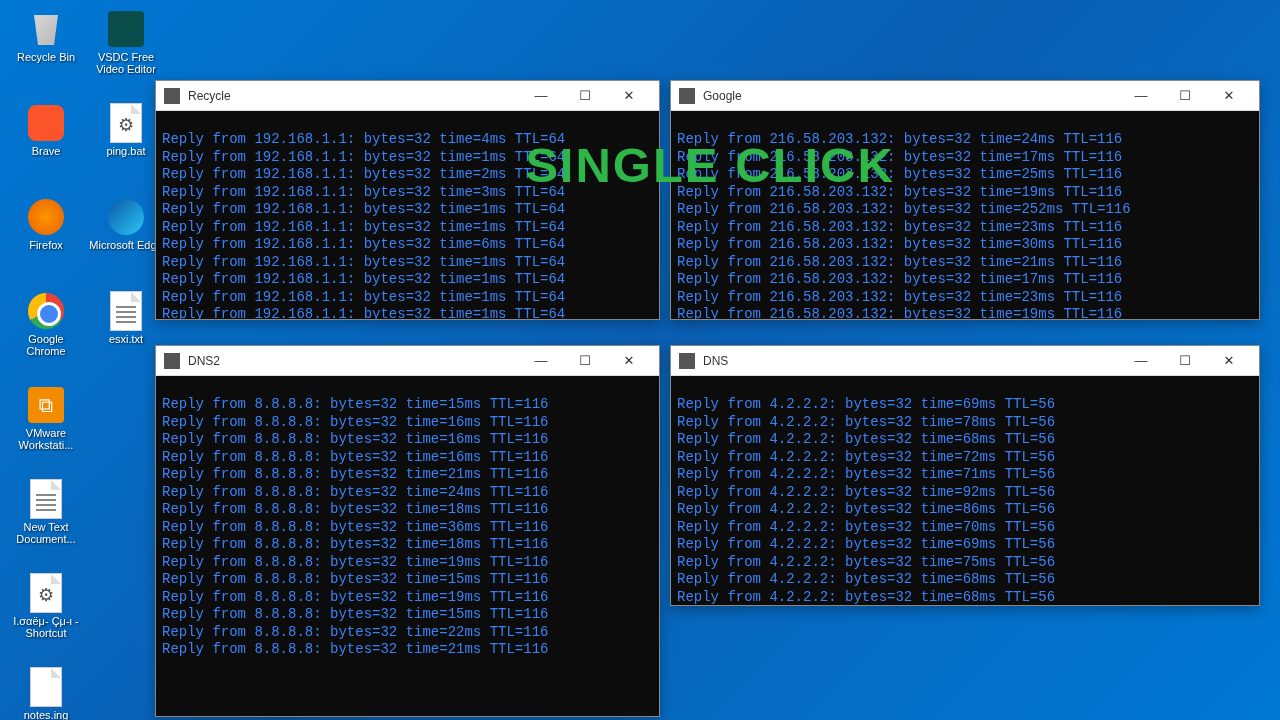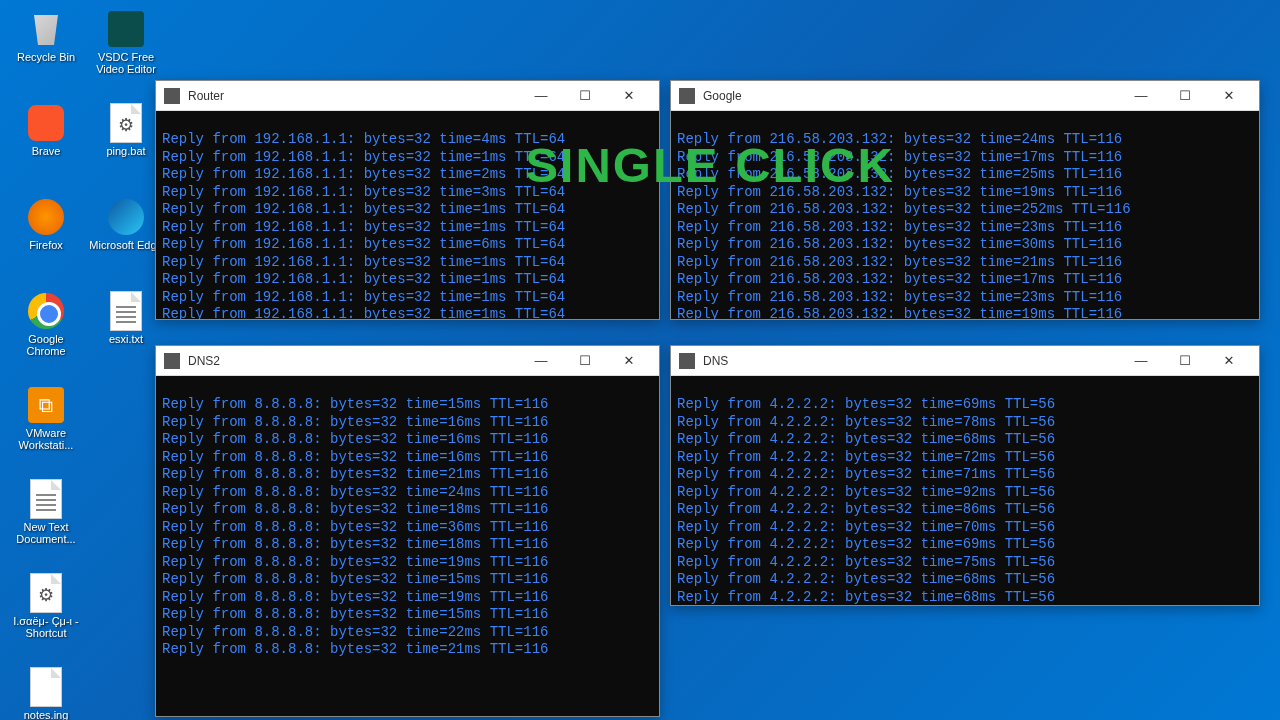--- a/index.html
+++ b/index.html
@@ -206,21 +206,21 @@
         <div class="file-ico txt-lines"></div>
       </div>
     <div class="icon-label">esxi.txt</div>
   </div>
 </div>
 
 <div id="windows-host">
     <div class="terminal-window" style="left: 155px; top: 80px; width: 505px; height: 240px;">
       <div class="titlebar">
         <div class="titlebar-icon"></div>
-        <div class="titlebar-title">Router</div>
+        <div class="titlebar-title">Recycle</div>
         <div class="titlebar-btns">
           <div class="titlebar-btn">—</div>
           <div class="titlebar-btn">☐</div>
           <div class="titlebar-btn close">✕</div>
         </div>
       </div>
       <div class="terminal-body">Reply from 192.168.1.1: bytes=32 time=4ms TTL=64
 Reply from 192.168.1.1: bytes=32 time=1ms TTL=64
 Reply from 192.168.1.1: bytes=32 time=2ms TTL=64
 Reply from 192.168.1.1: bytes=32 time=3ms TTL=64

